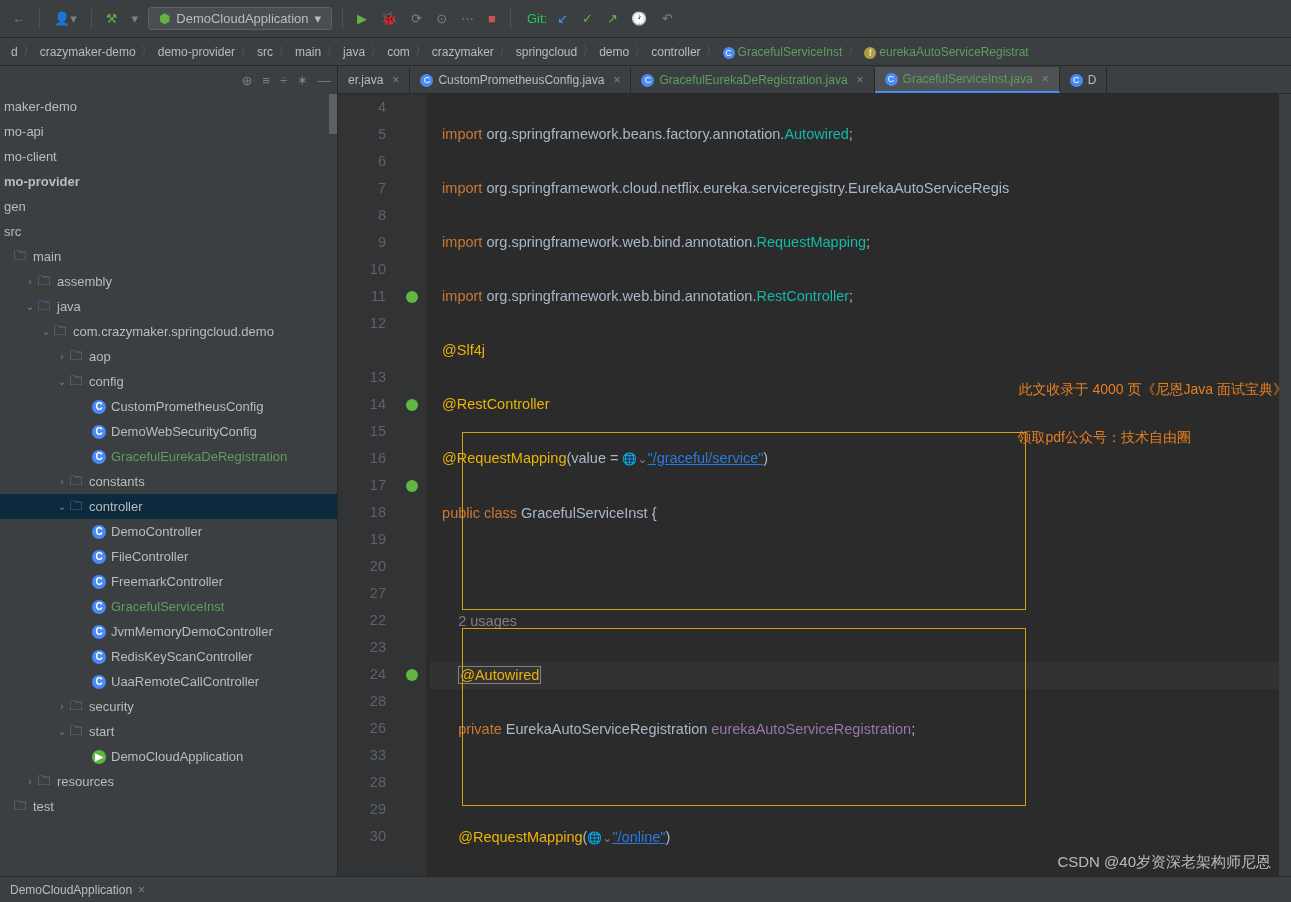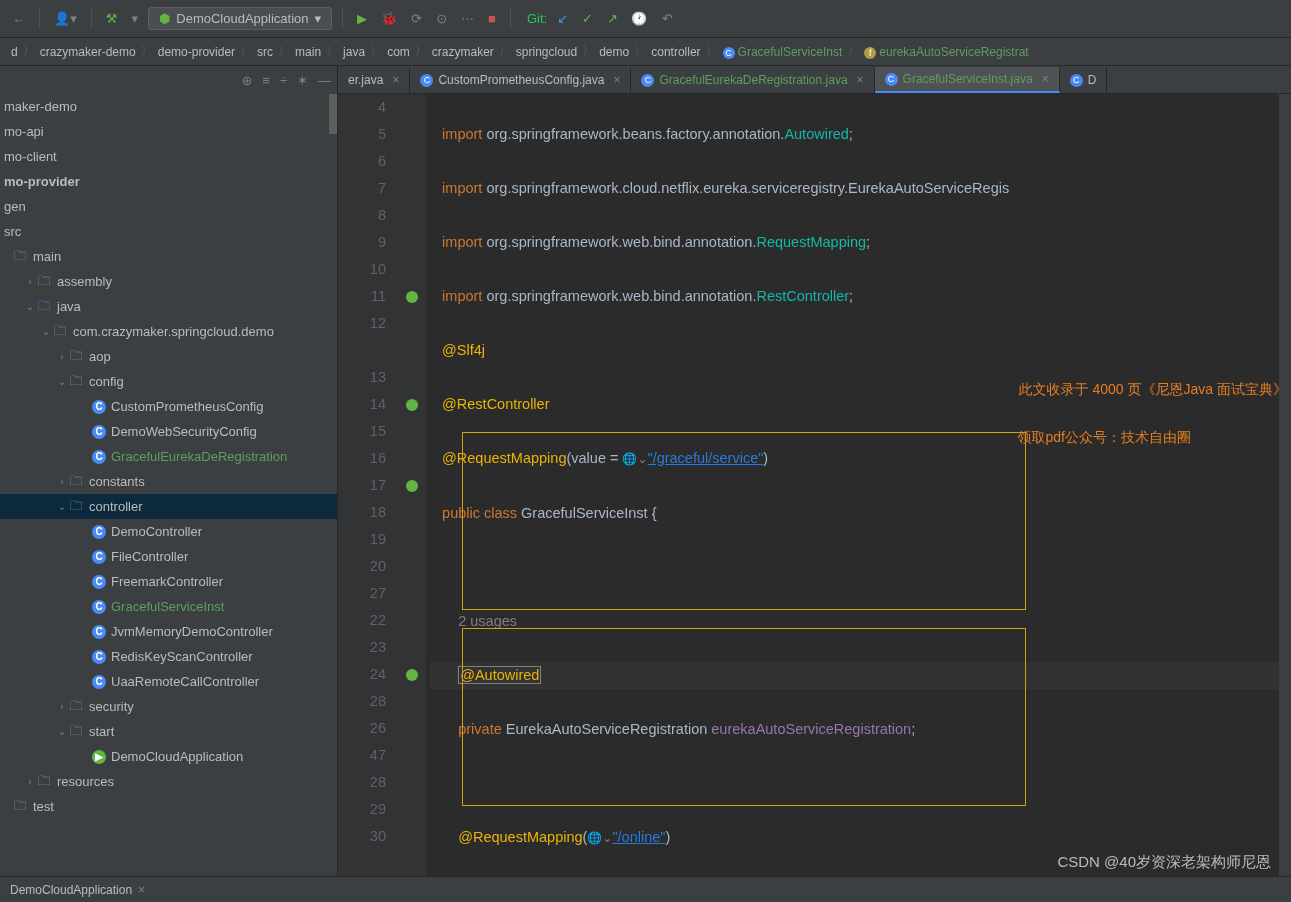--- a/index.html
+++ b/index.html
@@ -294,21 +294,21 @@
           <div>17</div>
           <div>18</div>
           <div>19</div>
           <div>20</div>
           <div>27</div>
           <div>22</div>
           <div>23</div>
           <div>24</div>
           <div>28</div>
           <div>26</div>
-          <div>47</div>
+          <div>33</div>
           <div>28</div>
           <div>29</div>
           <div>30</div>
       </div>
       <div class="gutter-icons">
         <div class="gic"></div>
           <div class="gic"></div>
           <div class="gic"></div>
           <div class="gic"></div>
           <div class="gic"></div>

